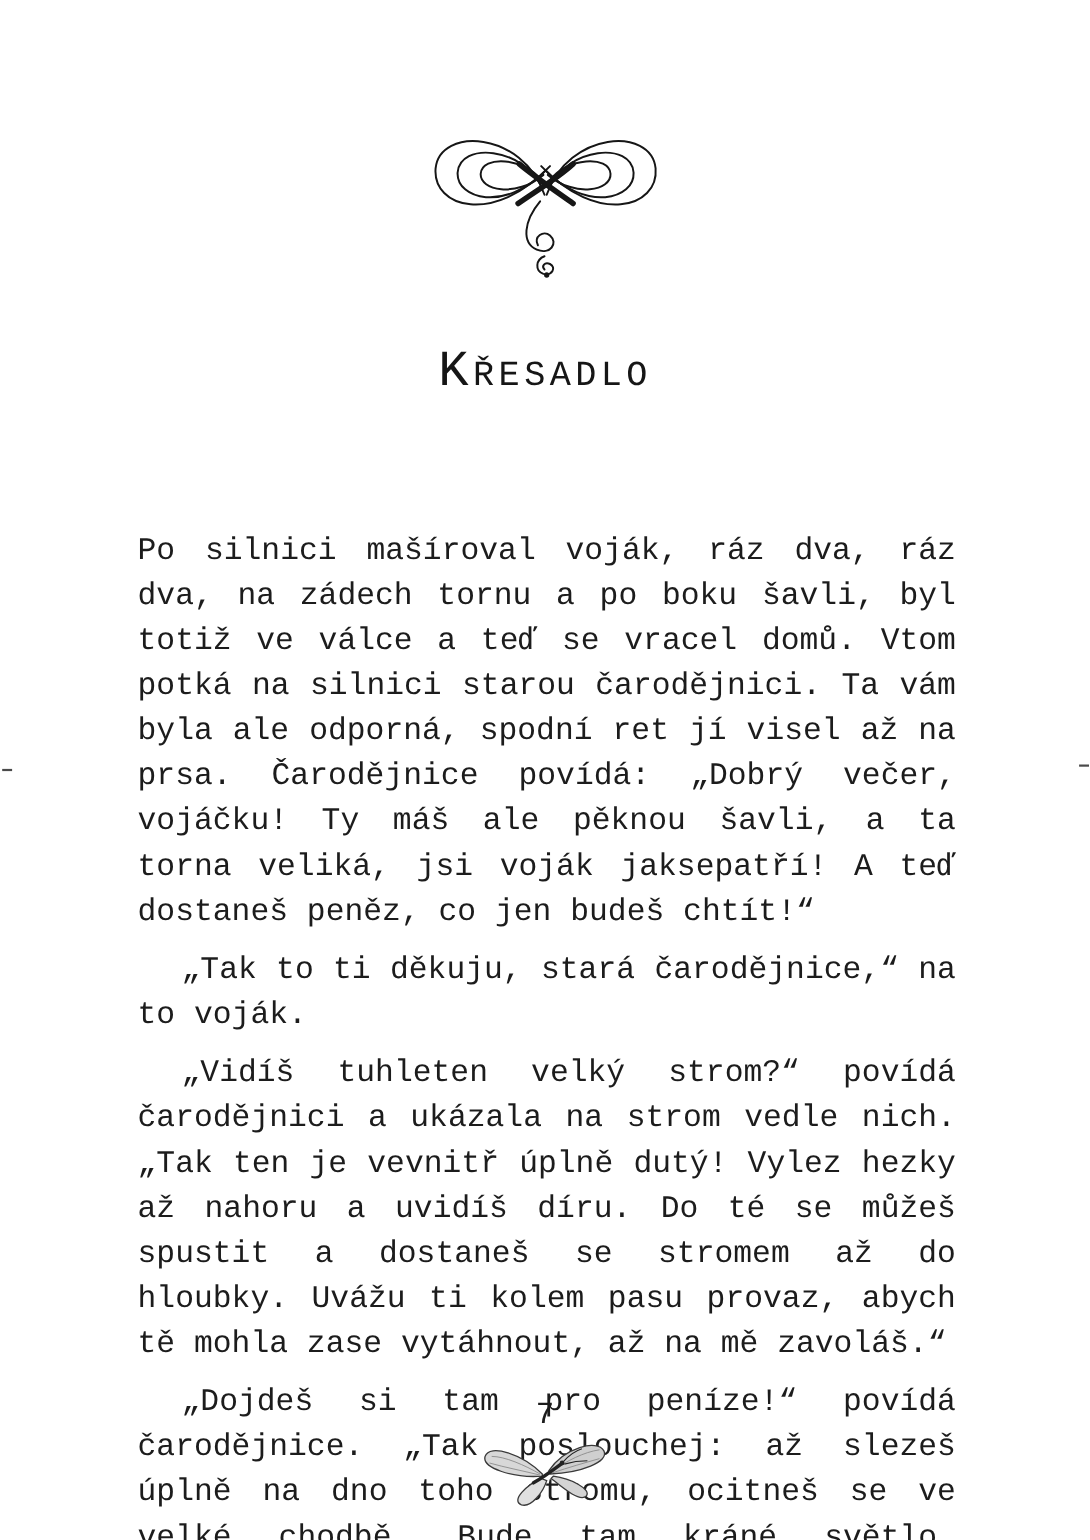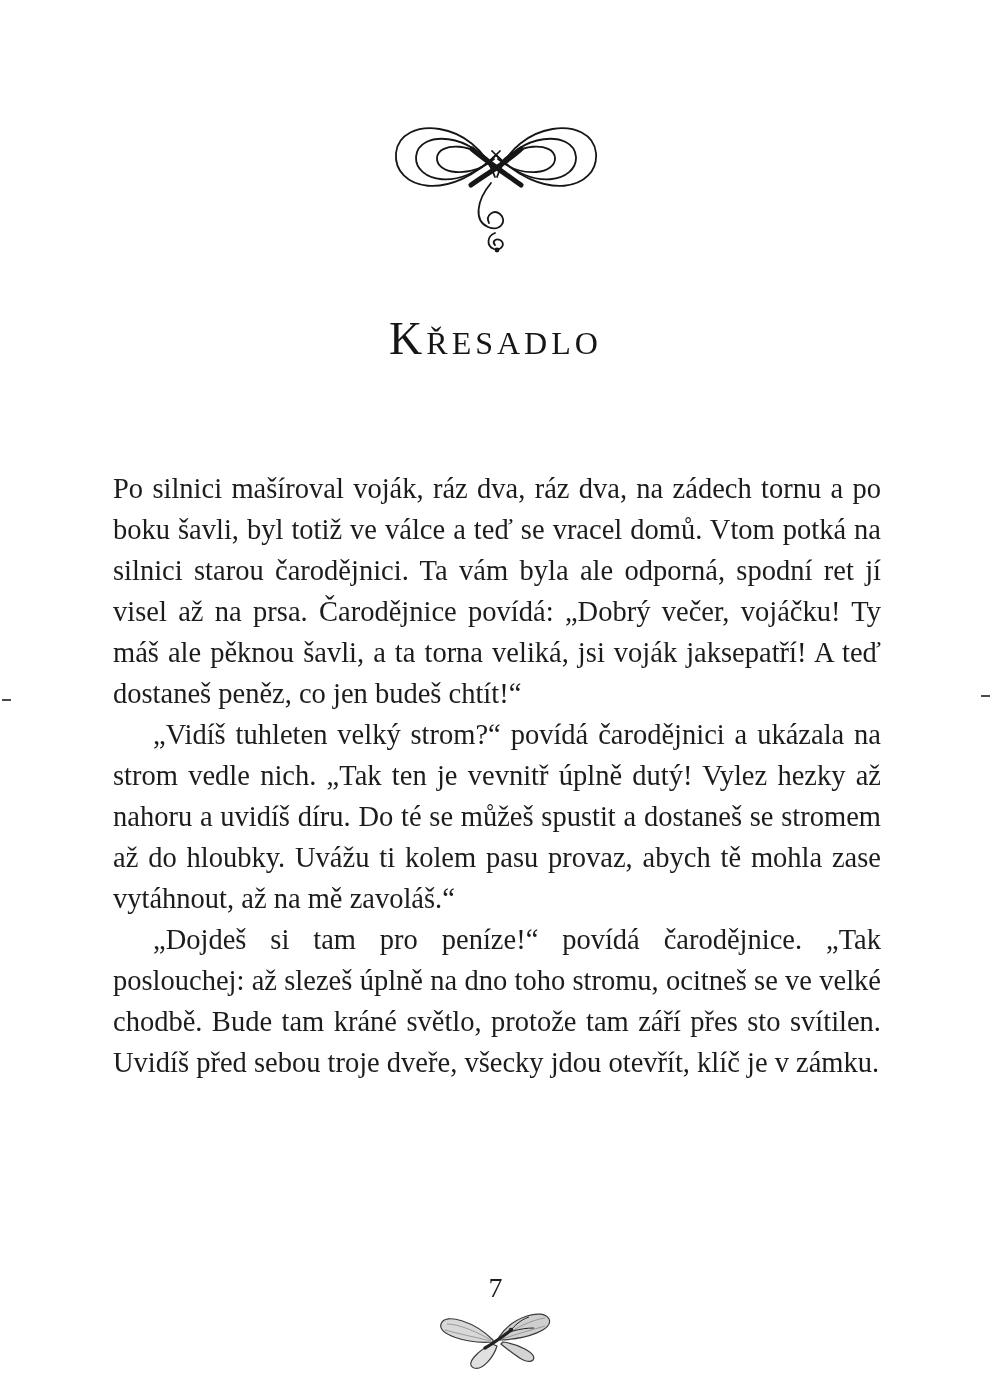--- a/index.html
+++ b/index.html
@@ -5,21 +5,21 @@
   html, body {
     margin: 0;
     padding: 0;
     background: #ffffff;
   }
   .page {
     position: relative;
     width: 991px;
     height: 1400px;
     background: #ffffff;
-    font-family: Liberation Serif, serif;
+    font-family: Liberation Mono, monospace;
     color: #1c1c1c;
     overflow: hidden;
   }
   .flourish {
     position: absolute;
     top: 103px;
     left: 50%;
     transform: translateX(-50%);
     line-height: 0;
   }
@@ -39,21 +39,21 @@
   .body-text {
     position: absolute;
     top: 468px;
     left: 113px;
     width: 768px;
     font-size: 28.5px;
     line-height: 41px;
     text-align: justify;
   }
   .body-text p {
-    margin: 0;
+    margin: 12px;
     padding: 0;
   }
   .body-text p.ind {
     text-indent: 40px;
   }
   .margin-mark {
     position: absolute;
     width: 9px;
     height: 2px;
     background: #4a4a4a;
@@ -105,20 +105,21 @@
         <path d="M134 46 C 120 59, 98 72, 84 82"></path>
       </g>
       <circle cx="110" cy="147" r="2.4" fill="#161616"></circle>
     </svg>
   </div>
 
   <h1 class="title">Křesadlo</h1>
 
   <div class="body-text">
     <p>Po silnici mašíroval voják, ráz dva, ráz dva, na zádech tornu a po boku šavli, byl totiž ve válce a teď se vracel domů. Vtom potká na silnici starou čarodějnici. Ta vám byla ale odporná, spodní ret jí visel až na prsa. Čarodějnice povídá: „Dobrý večer, vojáčku! Ty máš ale pěknou šavli, a ta torna veliká, jsi voják jaksepatří! A teď dostaneš peněz, co jen budeš chtít!“</p>
+    <p class="ind">„Tak to ti děkuju, stará čarodějnice,“ na to voják.</p>
     <p class="ind">„Vidíš tuhleten velký strom?“ povídá čarodějnici a ukázala na strom vedle nich. „Tak ten je vevnitř úplně dutý! Vylez hezky až nahoru a uvidíš díru. Do té se můžeš spustit a dostaneš se stromem až do hloubky. Uvážu ti kolem pasu provaz, abych tě mohla zase vytáhnout, až na mě zavoláš.“</p>
     <p class="ind">„Dojdeš si tam pro peníze!“ povídá čarodějnice. „Tak poslouchej: až slezeš úplně na dno toho stromu, ocitneš se ve velké chodbě. Bude tam kráné světlo, protože tam září přes sto svítilen. Uvidíš před sebou troje dveře, všecky jdou otevřít, klíč je v zámku.</p>
   </div>
 
   <div class="margin-mark left"></div>
   <div class="margin-mark right"></div>
 
   <div class="page-number">7</div>
 
   <div class="butterfly">

